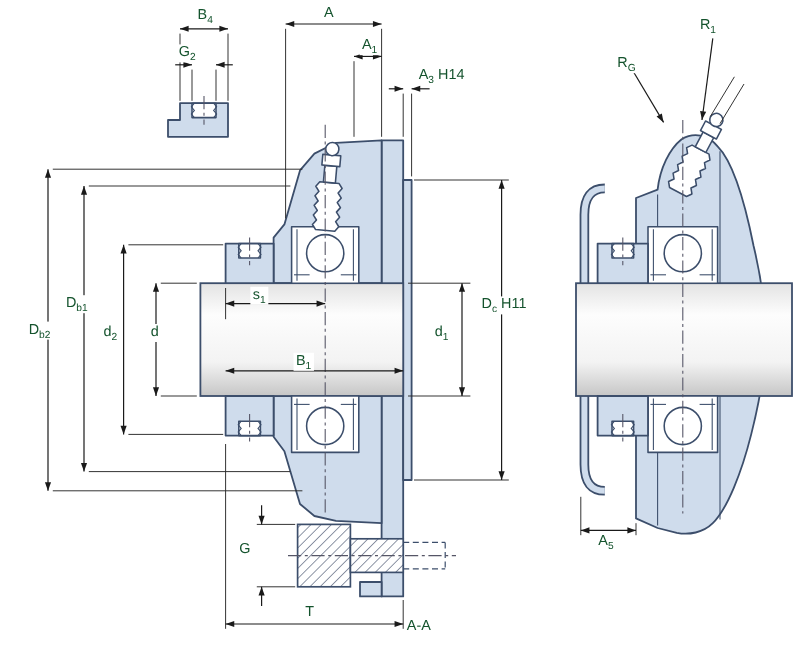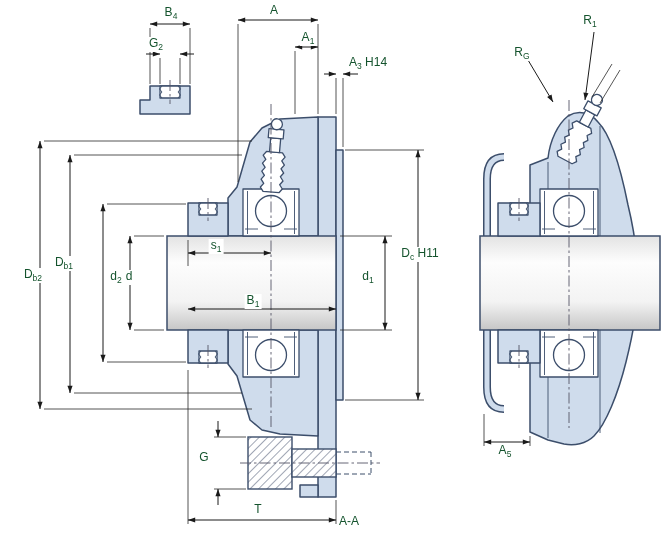--- a/index.html
+++ b/index.html
@@ -205,23 +205,23 @@
   </g>
 </svg>
 
 <div class="lbl" style="left:171px;top:6px"><span>B</span><sub>4</sub><span></span></div>
 <div class="lbl" style="left:156px;top:37px"><span>G</span><sub>2</sub><span></span></div>
 <div class="lbl" style="left:274px;top:4px"><span>A</span><sub></sub><span></span></div>
 <div class="lbl" style="left:308px;top:31px"><span>A</span><sub>1</sub><span></span></div>
 <div class="lbl" style="left:368px;top:56px"><span>A</span><sub>3</sub><span> H14</span></div>
 <div class="lbl" style="left:590px;top:14px"><span>R</span><sub>1</sub><span></span></div>
 <div class="lbl" style="left:522px;top:46px"><span>R</span><sub>G</sub><span></span></div>
-<div class="lbl" style="left:64px;top:256px"><span>D</span><sub>b1</sub><span></span></div>
+<div class="lbl" style="left:64px;top:246px"><span>D</span><sub>b1</sub><span></span></div>
 <div class="lbl" style="left:33px;top:268px"><span>D</span><sub>b2</sub><span></span></div>
-<div class="lbl" style="left:116px;top:270px"><span>d</span><sub>2</sub><span></span></div>
+<div class="lbl" style="left:92px;top:270px"><span>d</span><sub>2</sub><span></span></div>
 <div class="lbl" style="left:129px;top:270px"><span>d</span><sub></sub><span></span></div>
 <div class="lbl" style="left:216px;top:239px"><span>s</span><sub>1</sub><span></span></div>
 <div class="lbl" style="left:253px;top:294px"><span>B</span><sub>1</sub><span></span></div>
 <div class="lbl" style="left:420px;top:247px"><span>D</span><sub>c</sub><span> H11</span></div>
 <div class="lbl" style="left:368px;top:270px"><span>d</span><sub>1</sub><span></span></div>
 <div class="lbl" style="left:204px;top:451px"><span>G</span><sub></sub><span></span></div>
 <div class="lbl" style="left:258px;top:503px"><span>T</span><sub></sub><span></span></div>
 <div class="lbl" style="left:349px;top:515px"><span>A-A</span><sub></sub><span></span></div>
 <div class="lbl" style="left:505px;top:444px"><span>A</span><sub>5</sub><span></span></div>
 

